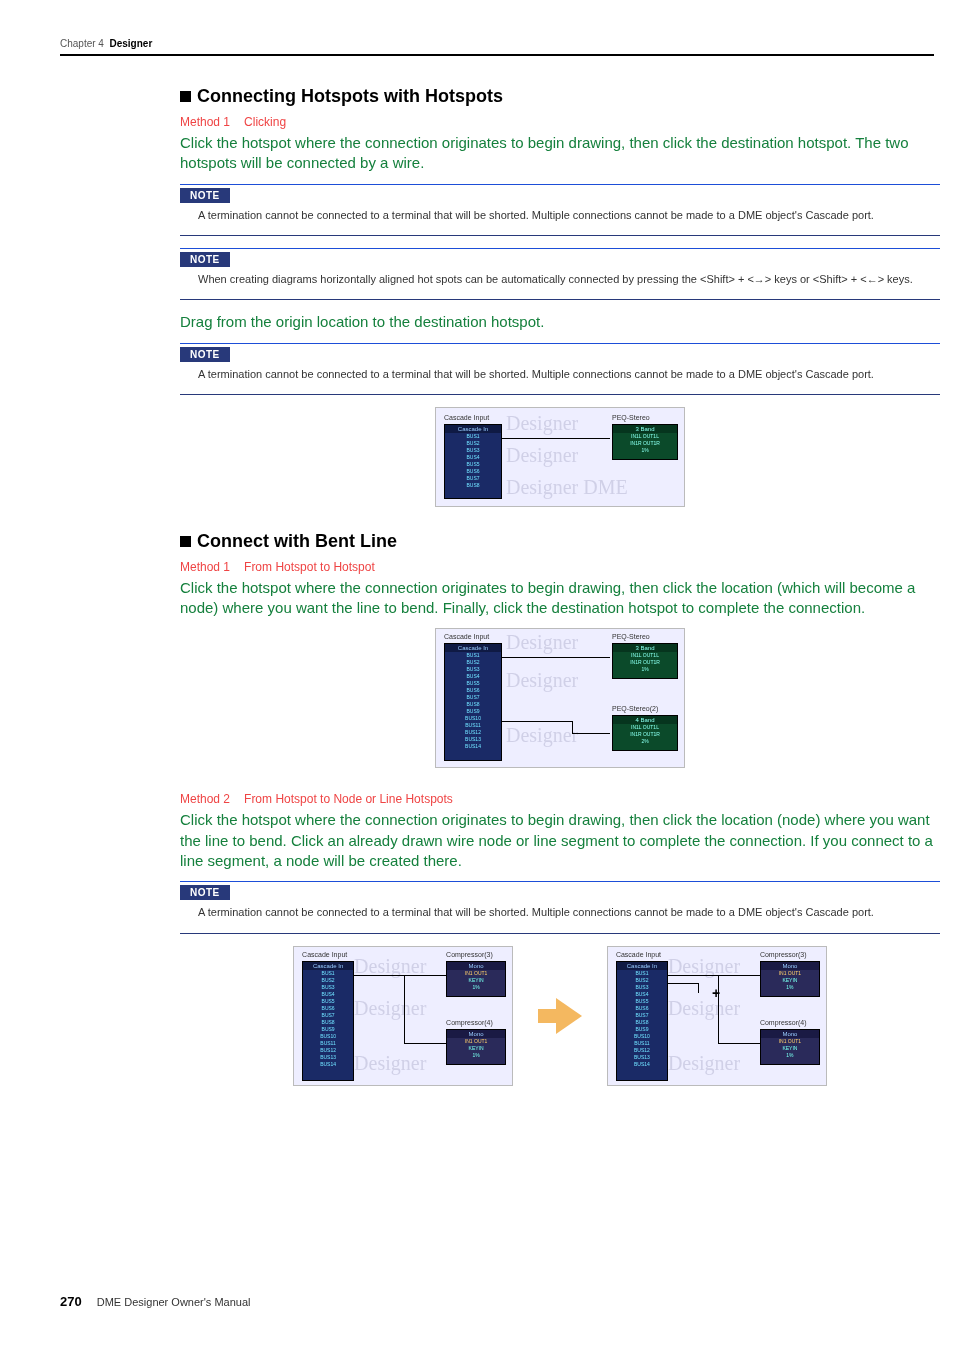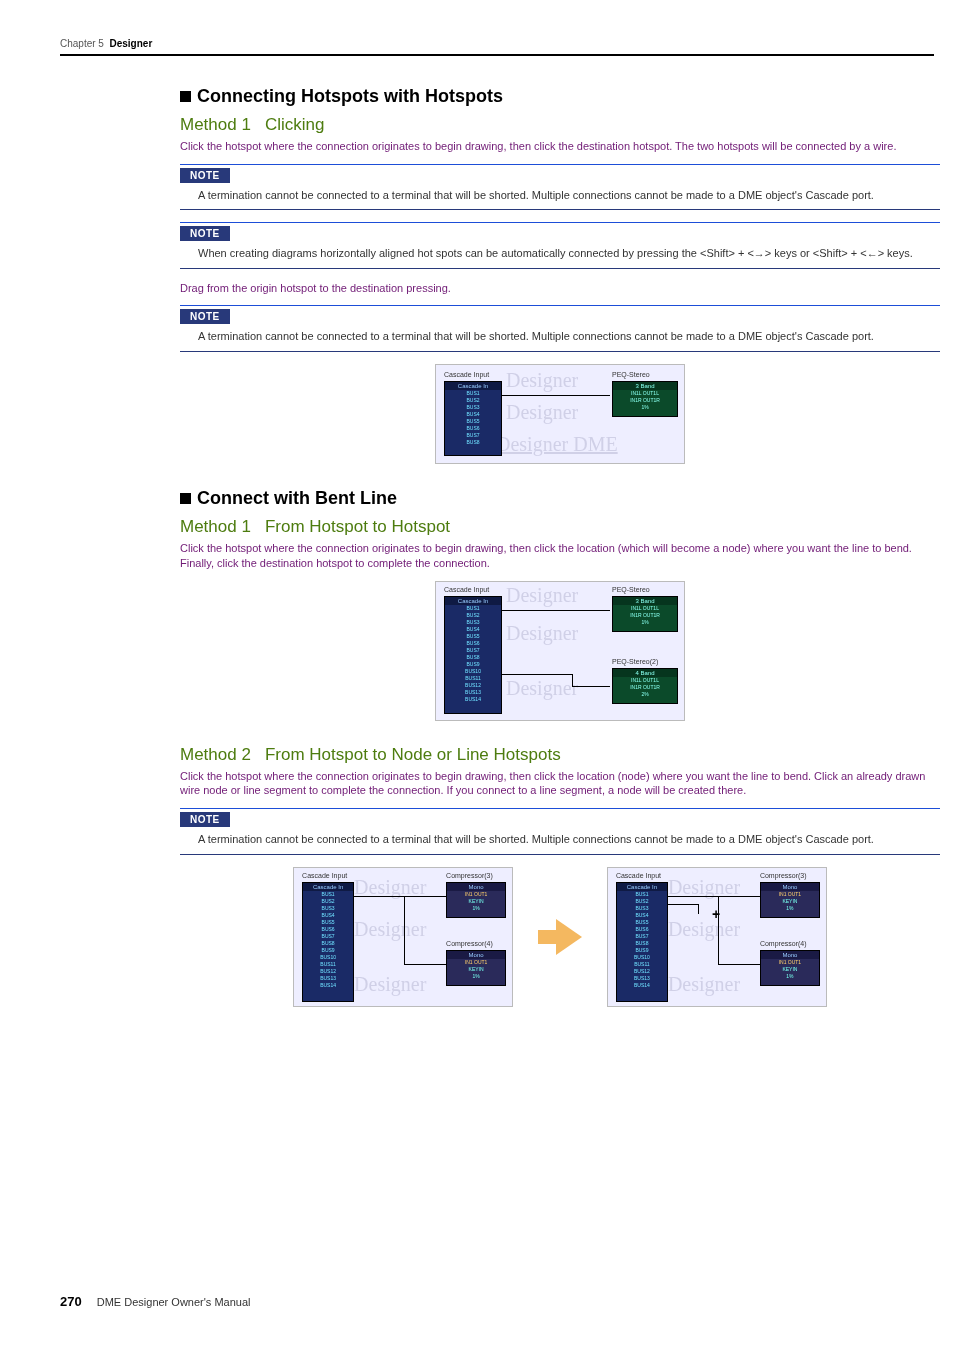--- a/index.html
+++ b/index.html
@@ -41,50 +41,50 @@
     margin-right: 6px;
     vertical-align: baseline;
   }
   .section-title {
     font-size: 18px;
     font-weight: bold;
     color: #000;
     margin-bottom: 8px;
   }
   .method-title {
-    font-size: 17px;
-    color: #4d7c0f;
+    font-size: 12px;
+    color: #ef4444;
     margin-top: 6px;
     margin-bottom: 4px;
   }
   .method-title .gap { display:inline-block; width:14px; }
   .body-text {
-    font-size: 11px;
+    font-size: 15px;
     line-height: 1.35;
-    color: #701a75;
+    color: #15803d;
     margin-bottom: 10px;
   }
   .note-block {
     margin-bottom: 12px;
     border-top: 1px solid #1d4ed8;
   }
   .note-tag {
     display: inline-block;
     background: #28397a;
     color: #fff;
     font-size: 10px;
     font-weight: bold;
     padding: 2px 10px 2px 10px;
     letter-spacing: 0.5px;
   }
   .note-body {
     font-size: 11px;
     color: #333;
     line-height: 1.4;
-    padding: 5px 0 6px 18px;
+    padding: 5px 0 12px 18px;
     border-bottom: 1px solid #28397a;
   }
   .fig-wrap { text-align: center; margin: 8px 0 20px 0; }
   .figure {
     display: inline-block;
     background: #eef;
     border: 1px solid #bbb;
     position: relative;
     overflow: hidden;
   }
@@ -177,21 +177,21 @@
     background:#2a2a5a;
     border:1px solid #000;
   }
   .cmp .hdr { background:#1a1a44; color:#9cf; font-size:6px; padding:1px 3px; }
   .cmp .row { color:#ffcf6b; font-size:5px; padding:0 3px; line-height:7px; }
 </style>
 </head>
 <body>
 
 <div class="header">
-  <span>Chapter 5</span>&nbsp;&nbsp;<b>Designer</b>
+  <span>Chapter 4</span>&nbsp;&nbsp;<b>Designer</b>
 </div>
 <div class="header-rule"></div>
 
 <div class="content">
 
   <div class="section-title">
     <span class="square"></span><span>Connecting Hotspots with Hotspots</span>
   </div>
 
   <div class="method-title">
@@ -202,32 +202,32 @@
   <div class="note-block">
     <div class="note-tag">NOTE</div>
     <div class="note-body">A termination cannot be connected to a terminal that will be shorted. Multiple connections cannot be made to a DME object's Cascade port.</div>
   </div>
 
   <div class="note-block">
     <div class="note-tag">NOTE</div>
     <div class="note-body">When creating diagrams horizontally aligned hot spots can be automatically connected by pressing the &lt;Shift&gt; + &lt;→&gt; keys or &lt;Shift&gt; + &lt;←&gt; keys.</div>
   </div>
 
-  <div class="body-text">Drag from the origin hotspot to the destination pressing.</div>
+  <div class="body-text">Drag from the origin location to the destination hotspot.</div>
 
   <div class="note-block">
     <div class="note-tag">NOTE</div>
     <div class="note-body">A termination cannot be connected to a terminal that will be shorted. Multiple connections cannot be made to a DME object's Cascade port.</div>
   </div>
 
   <div class="fig-wrap">
     <div class="figure" style="width:250px;height:100px;">
       <div class="wm" style="top:4px;left:70px;">Designer</div>
       <div class="wm" style="top:36px;left:70px;">Designer</div>
-      <div class="wm" style="top:68px;left:60px;text-decoration:underline;">Designer  DME</div>
+      <div class="wm" style="top:68px;left:70px;">Designer  DME</div>
       <div class="fig-label" style="top:6px;left:8px;">Cascade Input</div>
       <div class="fig-panel" style="top:16px;left:8px;width:58px;height:75px;">
         <div class="hdr">Cascade In</div>
         <div class="row">BUS1</div>
         <div class="row">BUS2</div>
         <div class="row">BUS3</div>
         <div class="row">BUS4</div>
         <div class="row">BUS5</div>
         <div class="row">BUS6</div>
         <div class="row">BUS7</div>

